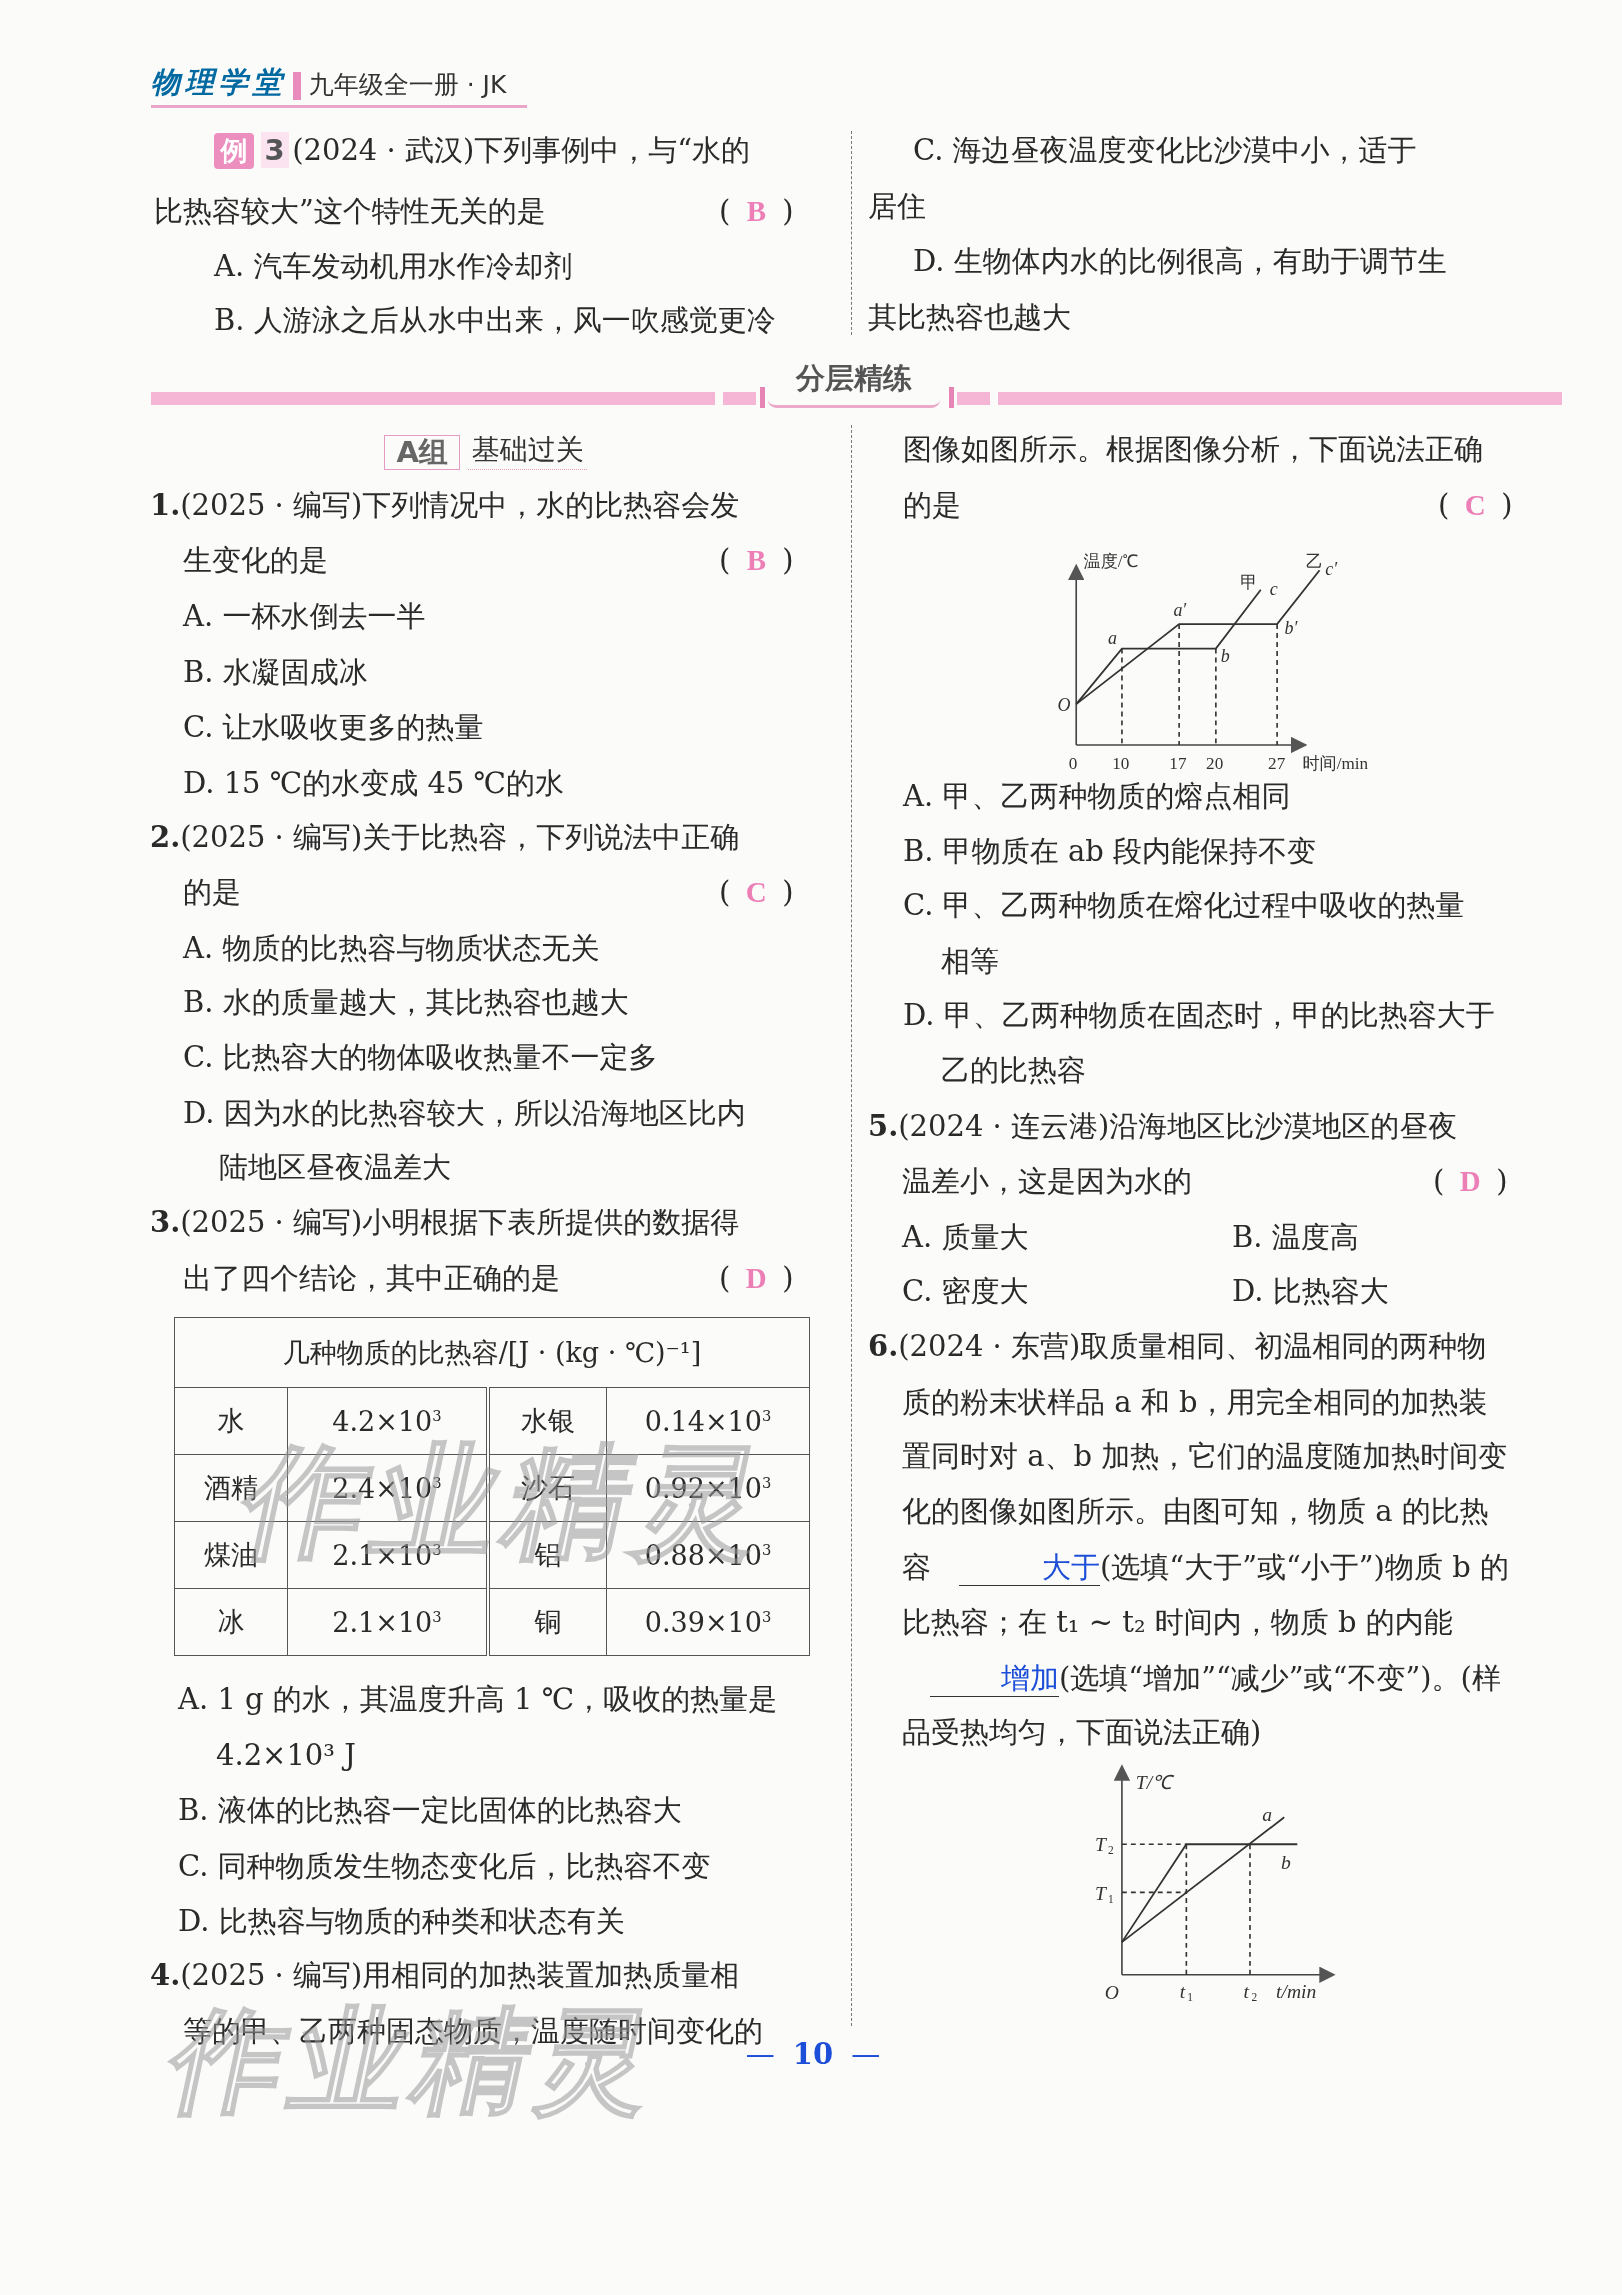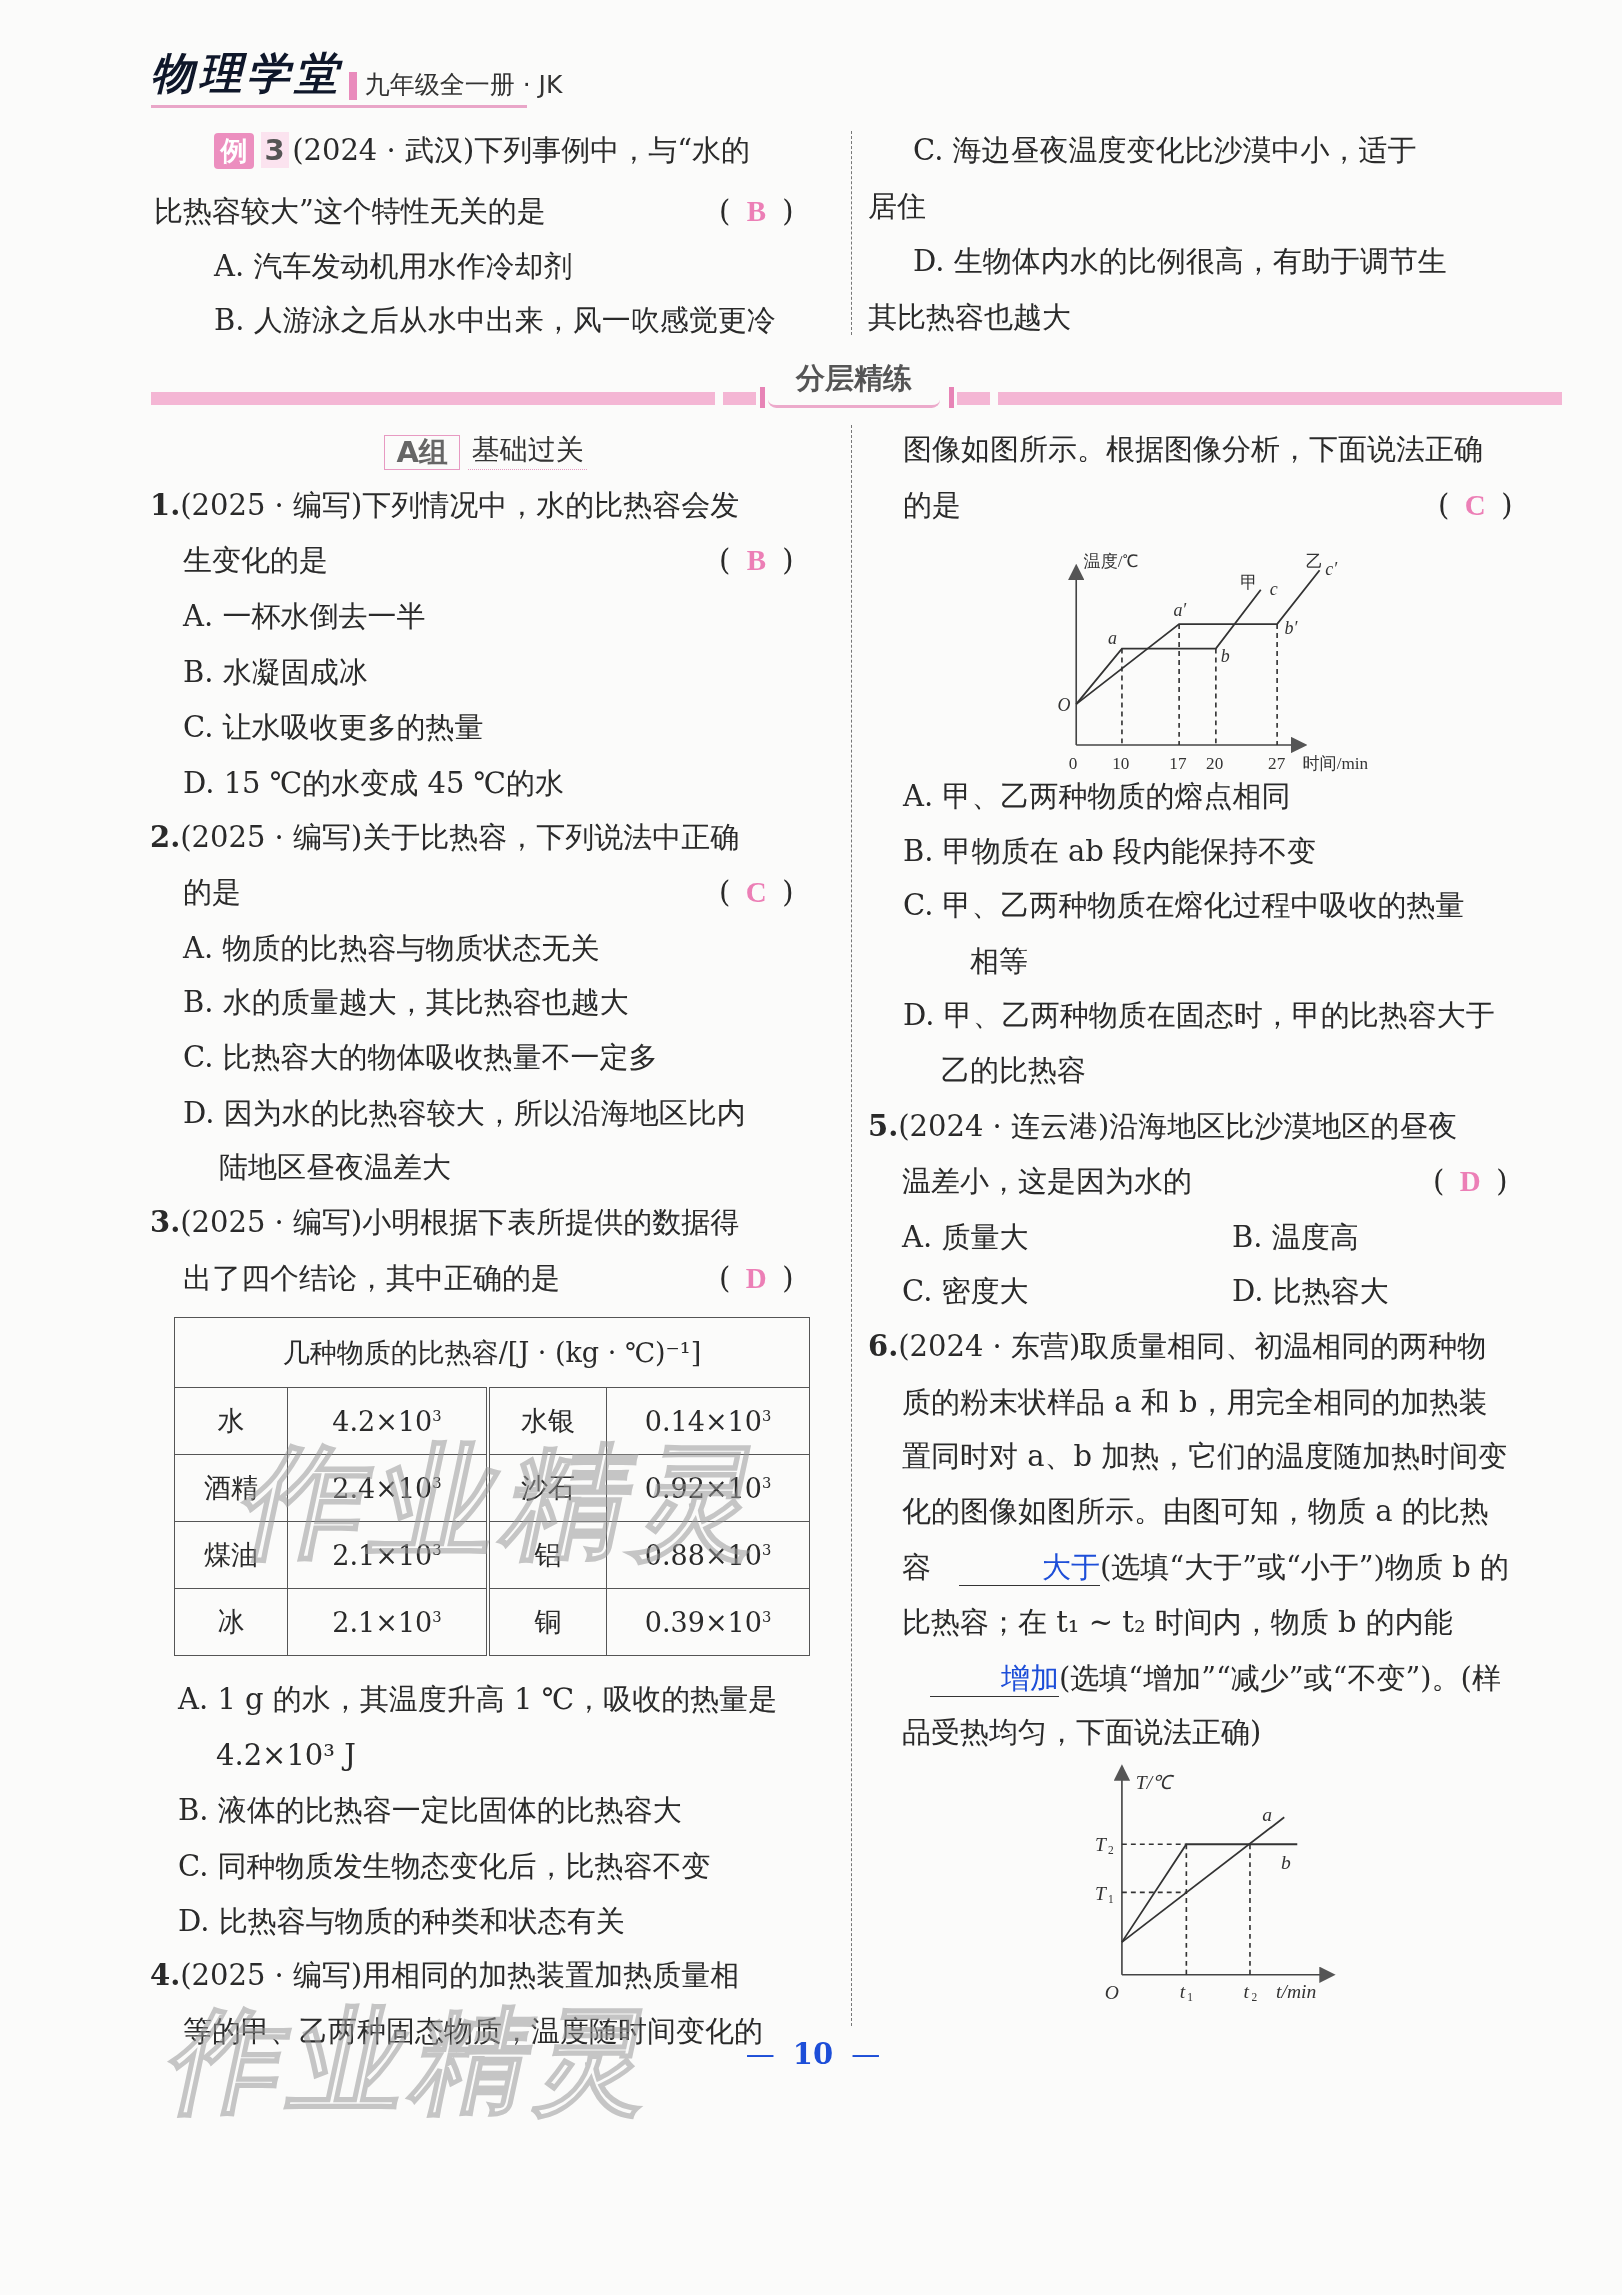--- a/index.html
+++ b/index.html
@@ -1,20 +1,20 @@
 <!DOCTYPE html>
 <html style="font-size:13px"><head>
 <meta charset="utf-8">
 <style>
   html, body { margin:0; padding:0; background:#fbfbfa; }
   body { width:1622px; height:2295px; position:relative; overflow:hidden;
          font-family:"DejaVu Serif","Liberation Serif",serif; color:#2a2a2a; }
   .abs { position:absolute; }
   .hdr { left:151px; top:62px; height:41px; display:flex; align-items:flex-end; }
-  .hdr-brand { font-size:43px; font-style:italic; letter-spacing:4.9px; color:#0f172a; font-weight:bold; }
+  .hdr-brand { font-size:29px; font-style:italic; letter-spacing:4.9px; color:#0369a1; font-weight:bold; }
   .hdr-bar { width:7.4px; height:28px; background:#e98bbc; margin:0 8.2px 3.3px 6.5px; }
   .hdr-sub { font-family:"DejaVu Sans","Liberation Sans",sans-serif; font-size:25px; color:#333; padding-bottom:1.6px; }
   .hdr-line { left:151px; top:105px; width:376px; height:2.5px; background:#e9a6c8; }
 
   .line { position:absolute; font-size:29px; line-height:36px; white-space:nowrap; }
   .ans { color:#ec7fb6; font-weight:bold; font-family:"Liberation Serif",serif; }
   .paren { position:absolute; font-size:29px; line-height:36px; }
   .paren .ans { display:inline-block; width:52px; text-align:center; }
   .qn { font-weight:bold; }
   .ex-badge { display:inline-block; background:#ec8fbf; color:#fff; font-family:"DejaVu Sans",sans-serif;
@@ -193,21 +193,21 @@
     <text x="141" y="292">17</text>
     <text x="186" y="292">20</text>
     <text x="262" y="292">27</text>
     <text x="304" y="292">时间/min</text>
   </g>
 </svg>
 
 <div class="line" style="left:903px;top:778px;">A. 甲、乙两种物质的熔点相同</div>
 <div class="line" style="left:903px;top:833px;">B. 甲物质在 ab 段内能保持不变</div>
 <div class="line" style="left:903px;top:887px;">C. 甲、乙两种物质在熔化过程中吸收的热量</div>
-<div class="line" style="left:941px;top:943px;margin-left:29px;">相等</div>
+<div class="line" style="left:941px;top:943px;">相等</div>
 <div class="line" style="left:903px;top:997px;">D. 甲、乙两种物质在固态时，甲的比热容大于</div>
 <div class="line" style="left:941px;top:1052px;">乙的比热容</div>
 
 <div class="line" style="left:868px;top:1108px;"><span class="qn">5.</span><span>(2024 · 连云港)沿海地区比沙漠地区的昼夜</span></div>
 <div class="line" style="left:902px;top:1163px;">温差小，这是因为水的</div>
 <div class="paren" style="left:1433px;top:1163px;">(<span class="ans">D</span>)</div>
 <div class="line" style="left:902px;top:1219px;">A. 质量大</div>
 <div class="line" style="left:1232px;top:1219px;">B. 温度高</div>
 <div class="line" style="left:902px;top:1273px;">C. 密度大</div>
 <div class="line" style="left:1232px;top:1273px;">D. 比热容大</div>

